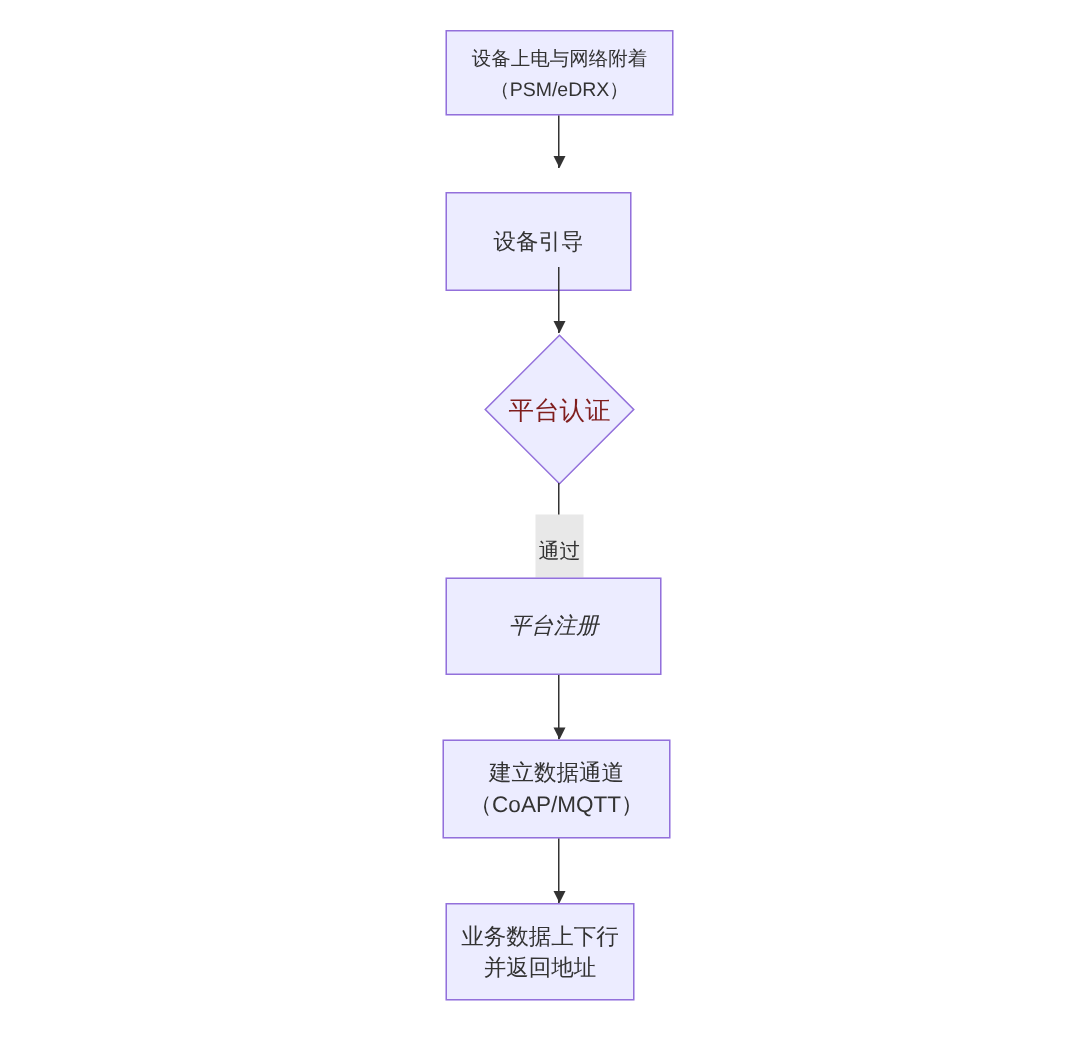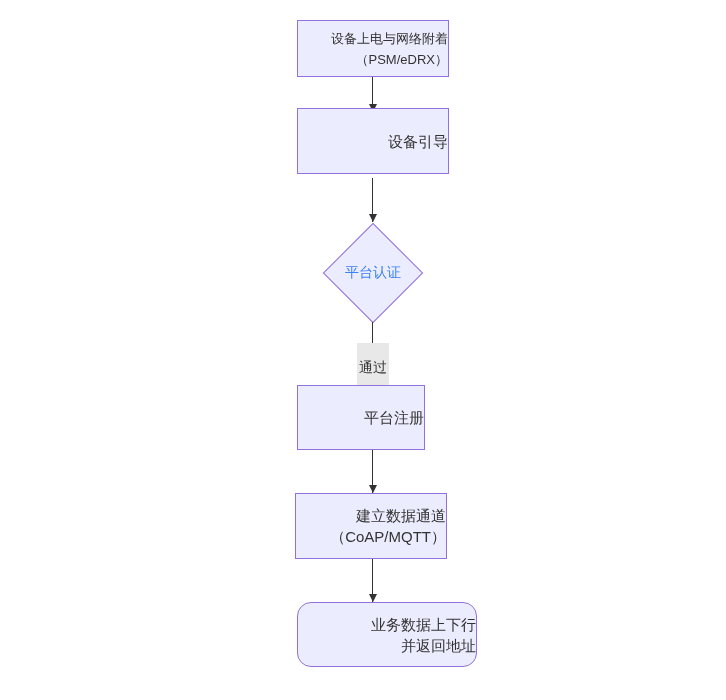--- a/index.html
+++ b/index.html
@@ -12,21 +12,21 @@
     overflow: hidden;
     color: #333333;
   }
   .node {
     position: absolute;
     background: #ECECFF;
     border: 1px solid #9370DB;
     display: flex;
     flex-direction: column;
     justify-content: center;
-    align-items: flex-end;
+    align-items: center;
     text-align: center;
     box-sizing: border-box;
     color: #333333;
   }
   .node .line { line-height: 21px; white-space: nowrap; }
   .fs-13 { font-size: 13px; }
   .fs-15 { font-size: 15px; }
   .edge {
     position: absolute;
     width: 1px;
@@ -63,71 +63,71 @@
     background: #ECECFF;
     border: 1px solid #9370DB;
     box-sizing: border-box;
   }
   .diamond-text {
     position: absolute;
     left: 0; top: 0; right: 0; bottom: 0;
     display: flex;
     align-items: center;
     justify-content: center;
-    font-size: 14px;
-    color: #3b82f6;
+    font-size: 17px;
+    color: #7f1d1d;
   }
 </style>
 </head>
 <body>
 
 <div class="canvas">
 
   <div class="node fs-13" style="left:297px; top:20px; width:152px; height:57px;">
     <div class="line">设备上电与网络附着</div>
     <div class="line">（PSM/eDRX）</div>
   </div>
 
   <div class="edge" style="left:372px; top:77px; height:35px;">
     <div class="arrowhead"></div>
   </div>
 
-  <div class="node fs-15" style="left:297px; top:108px; width:152px; height:66px;">
+  <div class="node fs-15" style="left:297px; top:128px; width:124px; height:66px;">
     <div class="line">设备引导</div>
   </div>
 
   <div class="edge" style="left:372px; top:178px; height:44px;">
     <div class="arrowhead"></div>
   </div>
 
   <div class="diamond-wrap" style="left:322px; top:222px; width:102px; height:102px;">
     <div class="diamond-shape"></div>
     <div class="diamond-text">平台认证</div>
   </div>
 
   <div class="edge" style="left:372px; top:322px; height:63px;">
     <div class="arrowhead"></div>
   </div>
   <div class="edge-label" style="left:373px; top:343px;">通过</div>
 
-  <div class="node fs-15" style="left:297px; top:385px; width:128px; height:65px;">
+  <div class="node fs-15" style="left:297px; top:385px; width:144px; height:65px;font-style:italic;">
     <div class="line">平台注册</div>
   </div>
 
   <div class="edge" style="left:372px; top:450px; height:43px;">
     <div class="arrowhead"></div>
   </div>
 
   <div class="node fs-15" style="left:295px; top:493px; width:152px; height:66px;">
     <div class="line">建立数据通道</div>
     <div class="line">（CoAP/MQTT）</div>
   </div>
 
   <div class="edge" style="left:372px; top:559px; height:43px;">
     <div class="arrowhead"></div>
   </div>
 
-  <div class="node fs-15" style="left:297px; top:602px; width:180px; height:65px;border-radius:14px;">
+  <div class="node fs-15" style="left:297px; top:602px; width:126px; height:65px;">
     <div class="line">业务数据上下行</div>
     <div class="line">并返回地址</div>
   </div>
 
 </div>
 
 </body></html>

